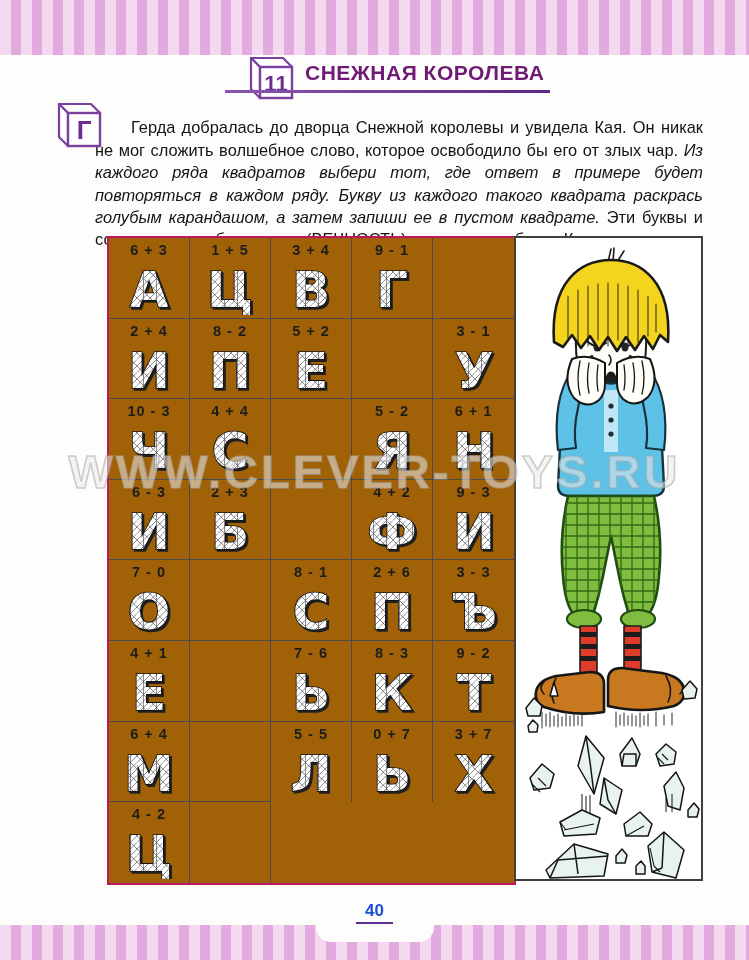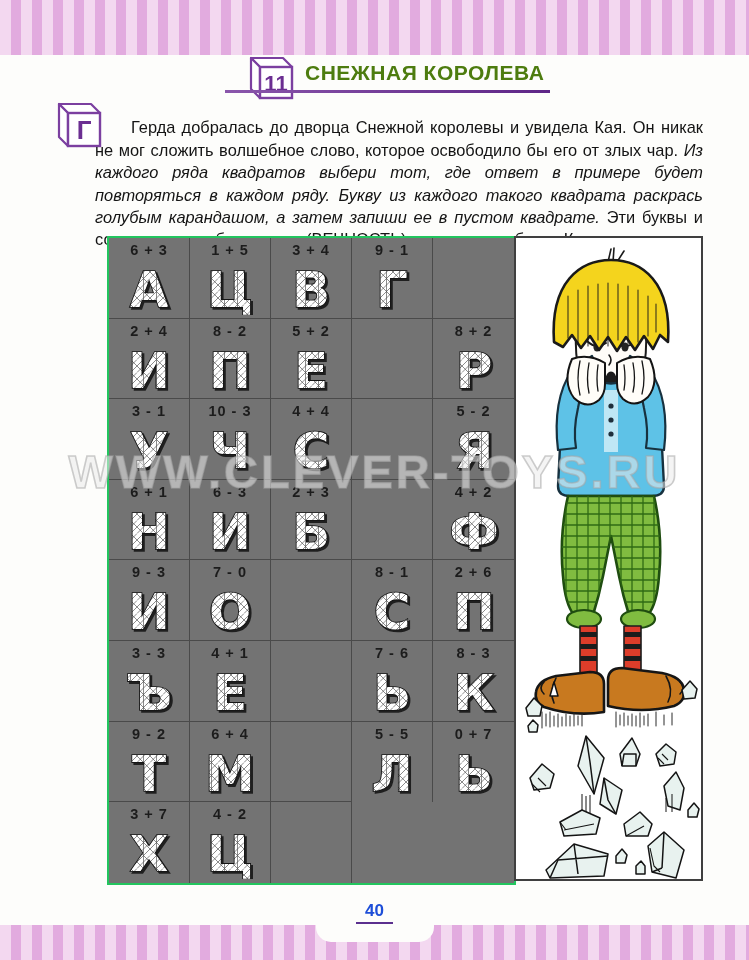--- a/index.html
+++ b/index.html
@@ -18,40 +18,40 @@
   .stripe-top{top:0;height:55px;}
   .stripe-bottom{bottom:0;height:35px;}
   
   .header{position:absolute;left:225px;top:53px;width:330px;height:45px;}
   .cube{position:absolute;}
   .cube svg{display:block;}
   .lesson-cube{left:22px;top:2px;}
   .title{
     position:absolute;left:80px;top:8px;
     font-size:21px;font-weight:bold;letter-spacing:0.5px;
-    color:#4d7c0f;white-space:nowrap;
+    color:#701a75;white-space:nowrap;
   }
   .title-underline{
     position:absolute;left:0;top:37px;width:325px;height:3px;
     background:linear-gradient(90deg,#8a56ab,#5e2687);
   }
   
   .task-cube{left:56px;top:100px;}
   
   .instructions{
     position:absolute;left:95px;top:100px;width:608px;
     font-size:16.4px;line-height:22.4px;text-align:justify;
     text-indent:36px;color:#141414;
   }
   .instructions .it{font-style:italic;}
   
   .grid{
     position:absolute;left:107px;top:236px;
     display:grid;grid-template-columns:repeat(5,81px);grid-auto-rows:80.6px;
-    border:2px solid #22c55e;background:#737373;
+    border:2px solid #be185d;background:#a16207;
   }
   .cell{
     position:relative;border-right:1.4px solid #4a4a4a;border-bottom:1.4px solid #4a4a4a;
     display:flex;flex-direction:column;align-items:center;overflow:hidden;
   }
   .cell:nth-child(5n){border-right:none;}
   .cell:nth-last-child(-n+5){border-bottom:none;}
   .expr{
     margin-top:4px;height:17px;font-size:14.5px;font-weight:bold;
     letter-spacing:1px;color:#1c1c1c;
@@ -169,26 +169,20 @@
       </svg>
     </div>
   <div class="cell">
       <div class="expr">5 + 2</div>
       <svg class="ltr" viewBox="0 0 76 56">
         <text x="38" y="48">Е</text>
       </svg>
     </div>
   <div class="cell"></div>
 
-  <div class="cell">
-      <div class="expr">8 + 2</div>
-      <svg class="ltr" viewBox="0 0 76 56">
-        <text x="38" y="48">Р</text>
-      </svg>
-    </div>
   <div class="cell">
       <div class="expr">3 - 1</div>
       <svg class="ltr" viewBox="0 0 76 56">
         <text x="38" y="48">У</text>
       </svg>
     </div>
   <div class="cell">
       <div class="expr">10 - 3</div>
       <svg class="ltr" viewBox="0 0 76 56">
         <text x="38" y="48">Ч</text>

